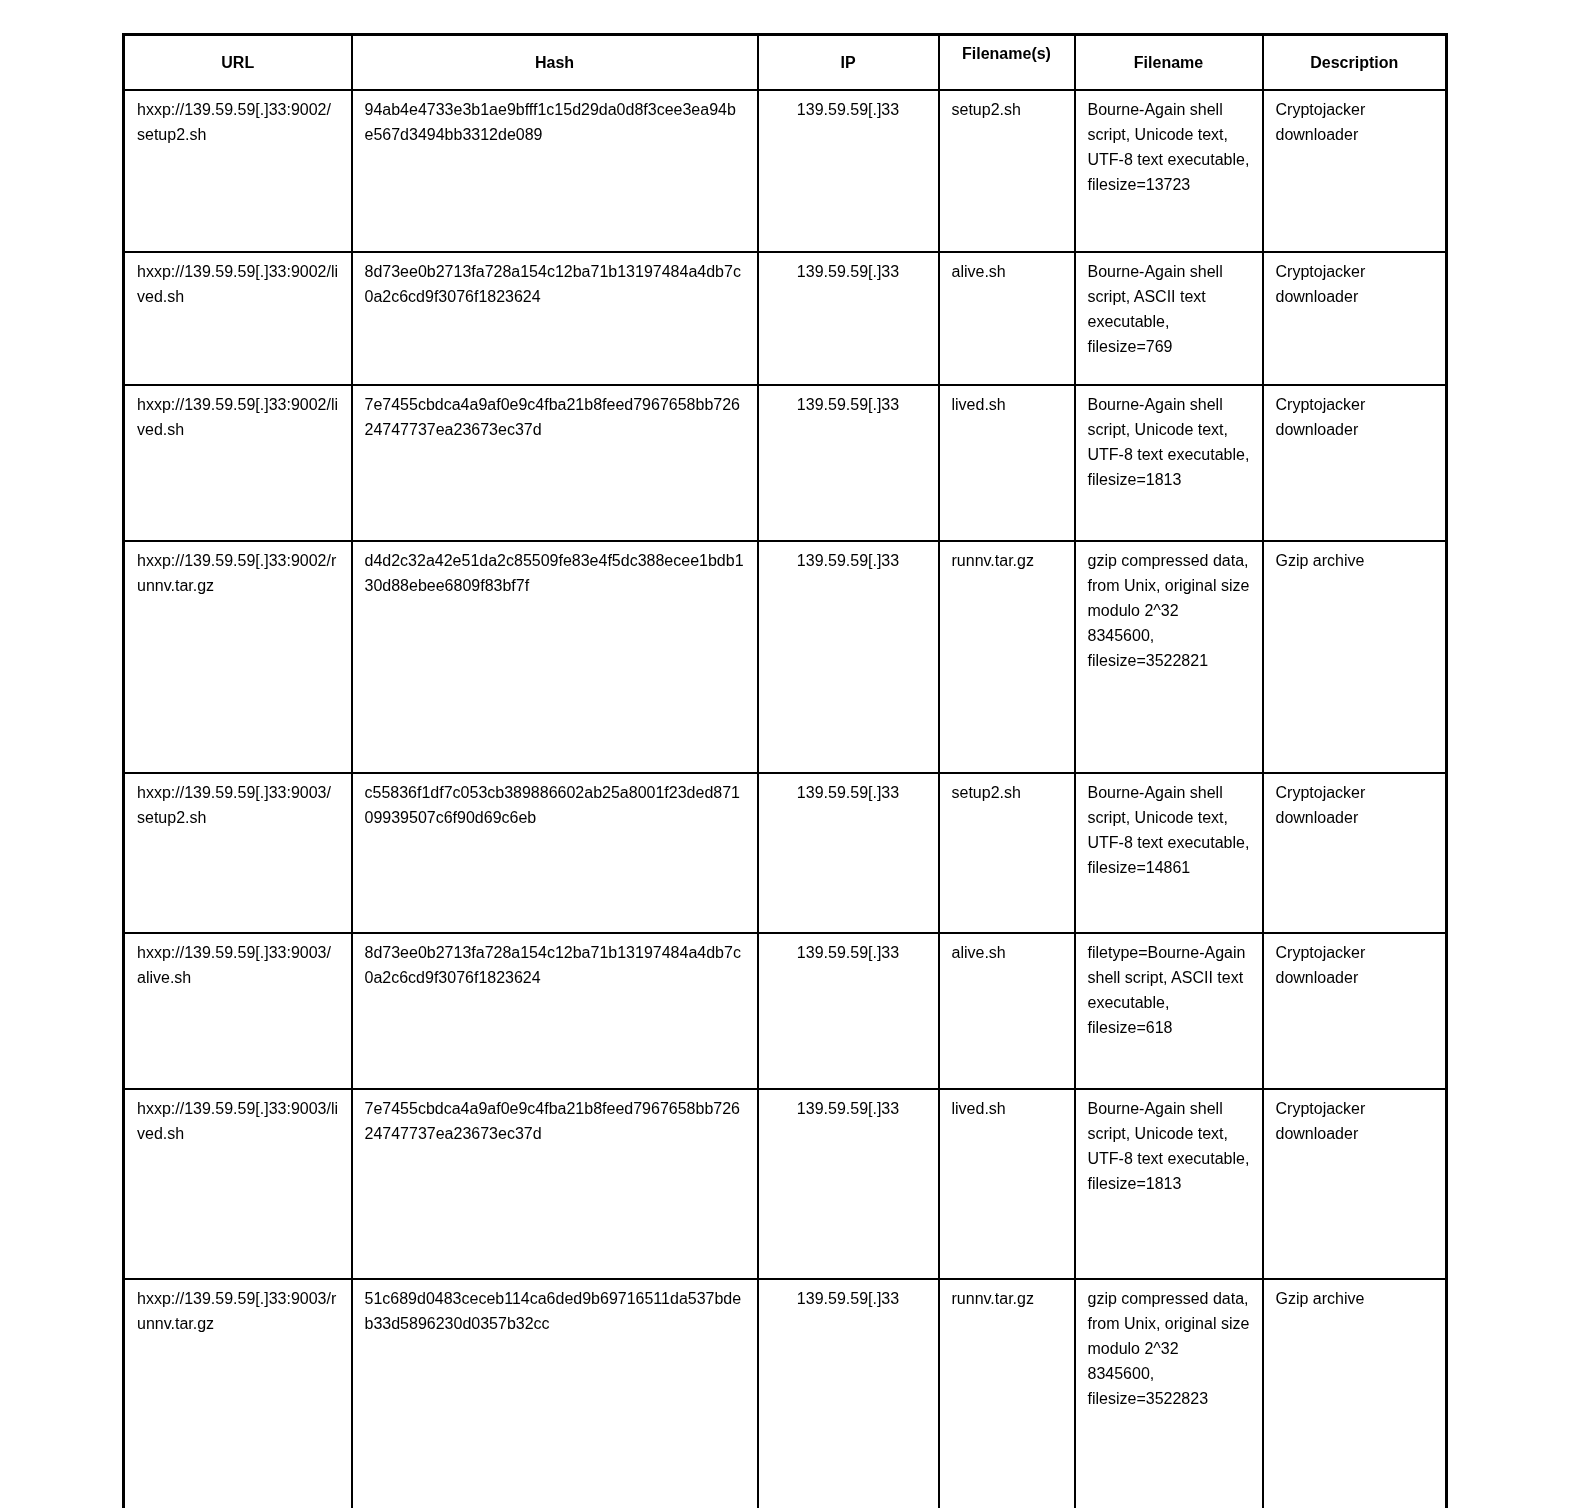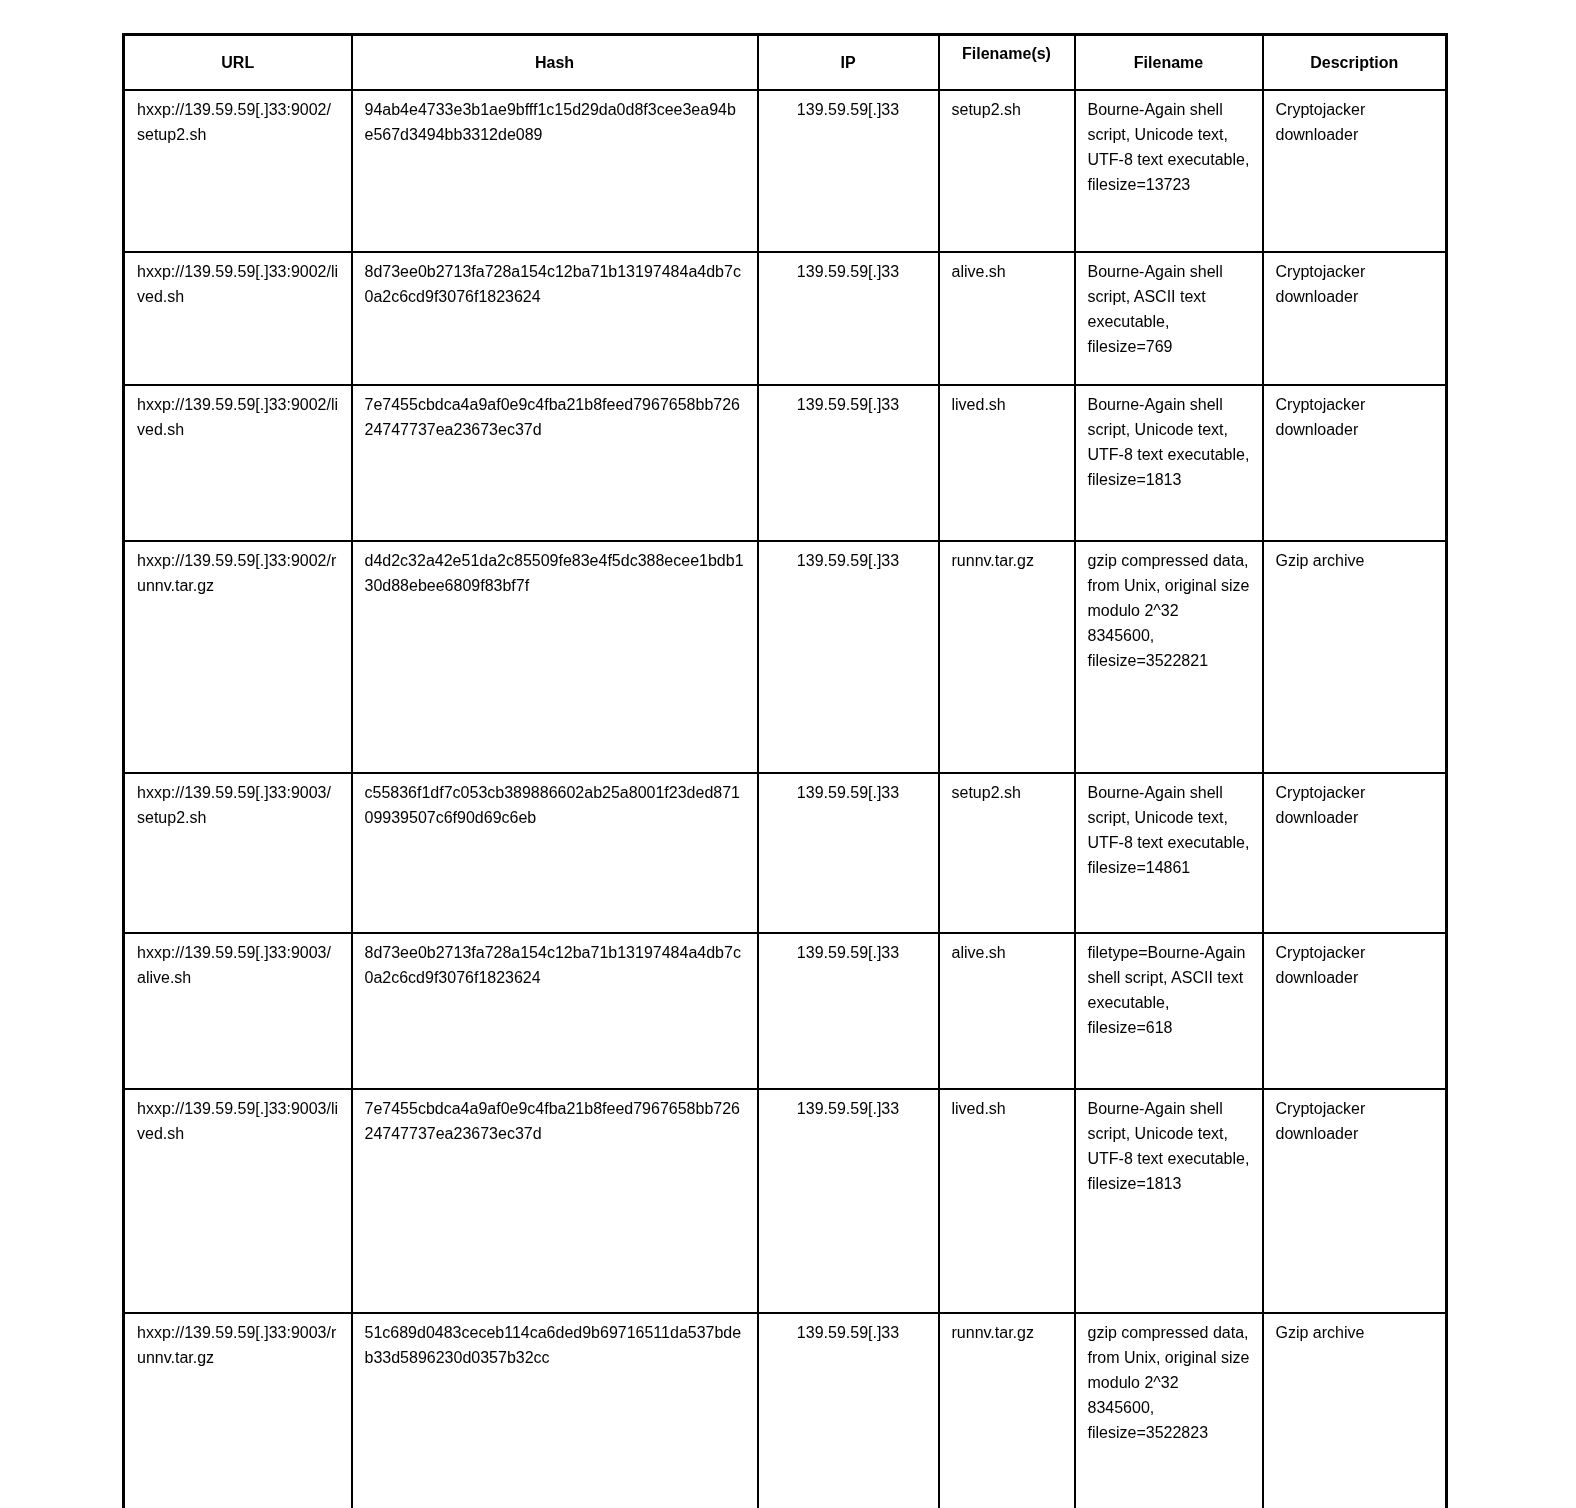--- a/index.html
+++ b/index.html
@@ -45,21 +45,21 @@
     padding-top: 5px;
   }
   .ioc-table td.cell-ip { text-align: center; }
   
   .ioc-table tbody tr:nth-child(1) { height: 162px; }
   .ioc-table tbody tr:nth-child(2) { height: 133px; }
   .ioc-table tbody tr:nth-child(3) { height: 156px; }
   .ioc-table tbody tr:nth-child(4) { height: 232px; }
   .ioc-table tbody tr:nth-child(5) { height: 160px; }
   .ioc-table tbody tr:nth-child(6) { height: 156px; }
-  .ioc-table tbody tr:nth-child(7) { height: 224px; }
+  .ioc-table tbody tr:nth-child(7) { height: 190px; }
   .ioc-table tbody tr:nth-child(8) { height: 235px; }
 </style>
 </head>
 <body>
 
 <table class="ioc-table">
   <colgroup>
     <col style="width:228px">
     <col style="width:406px">
     <col style="width:181px">

